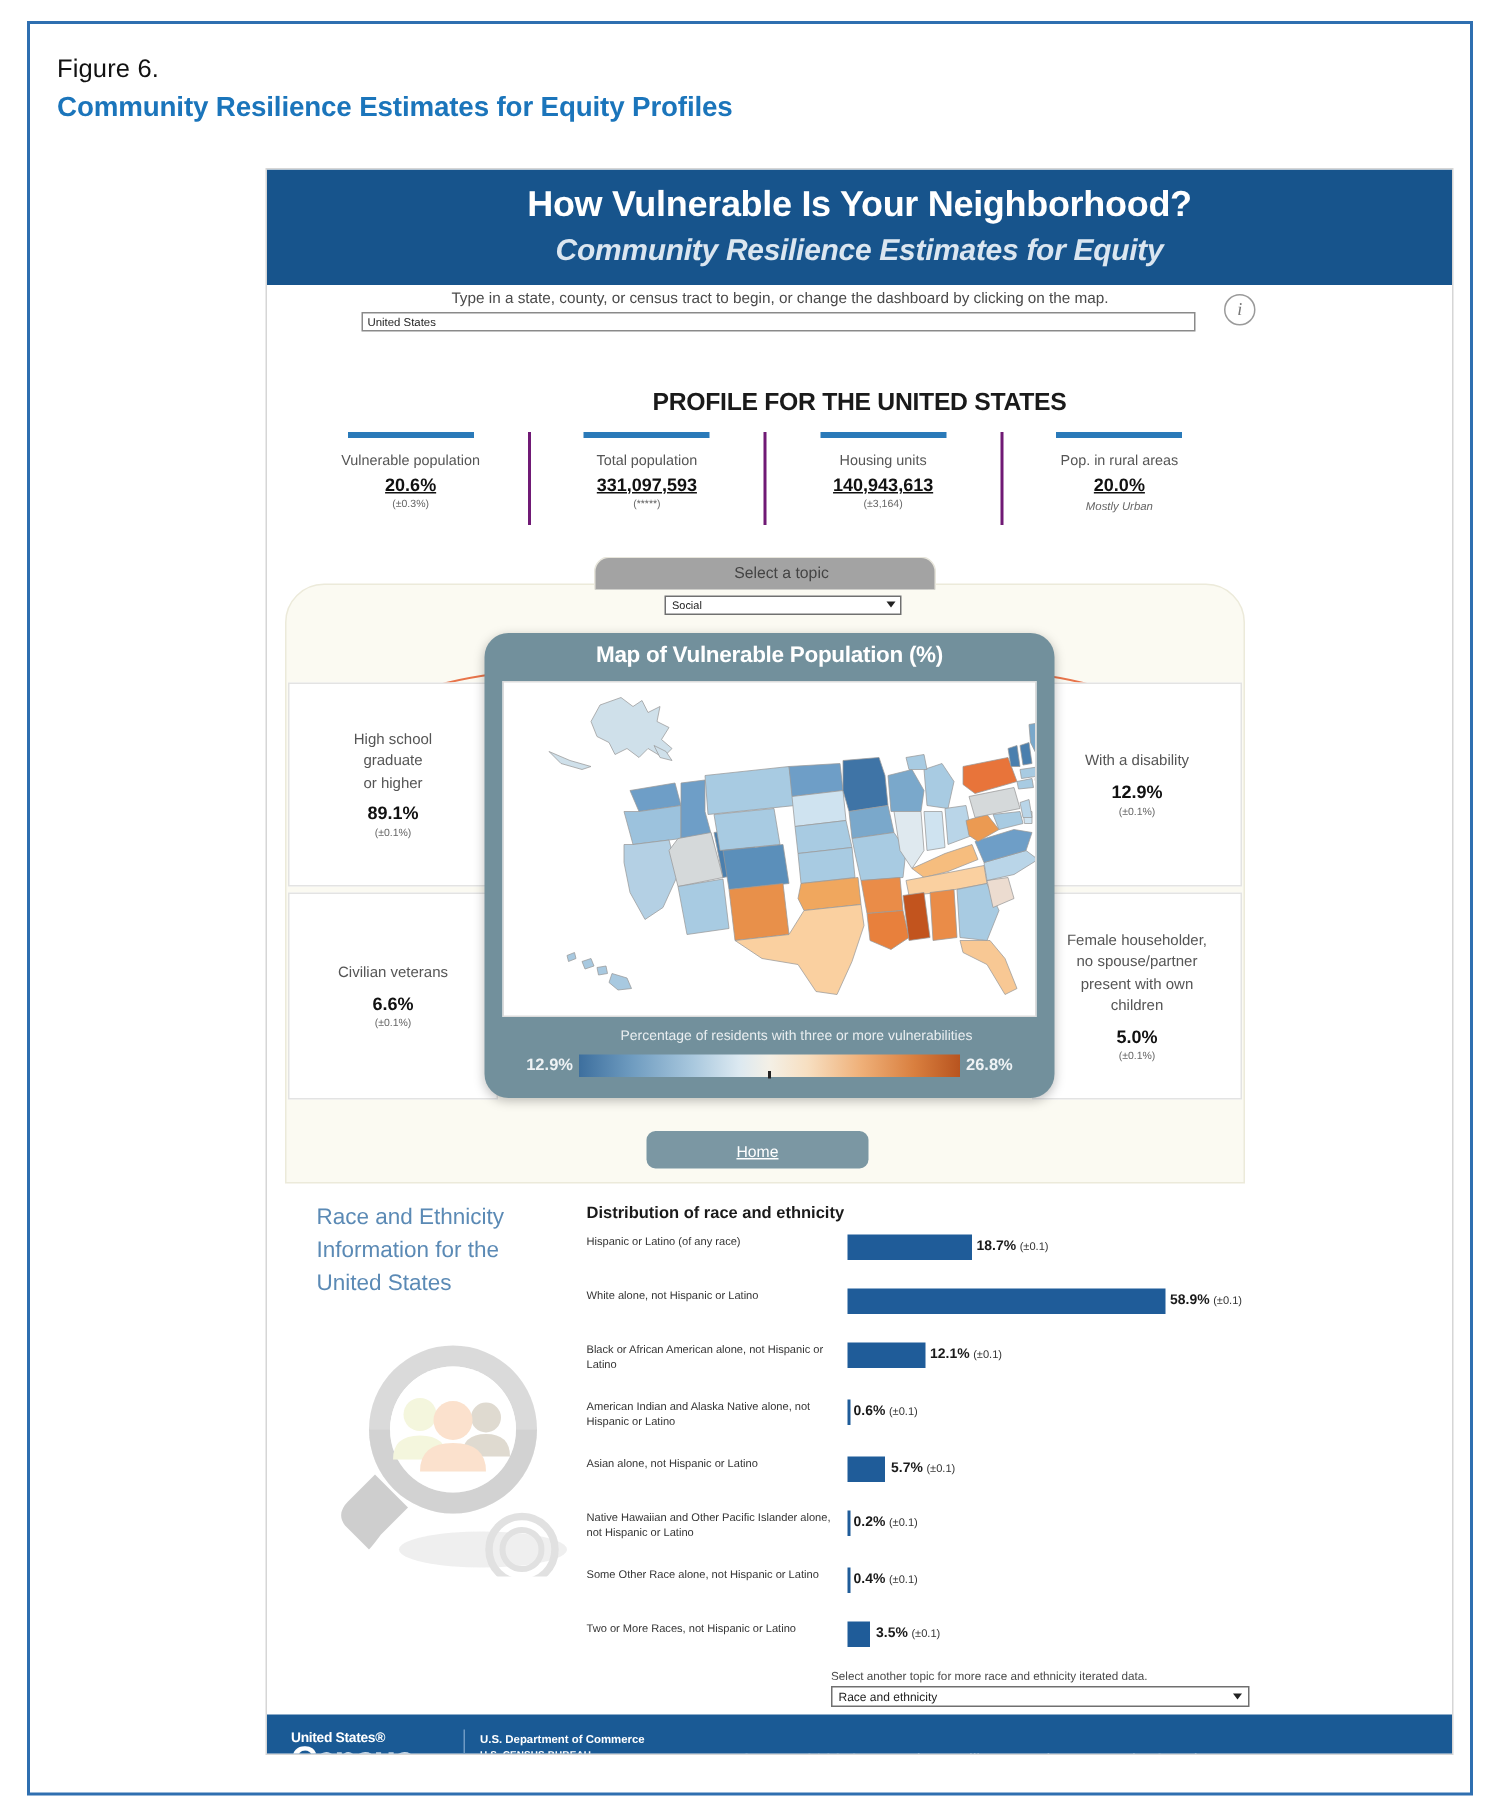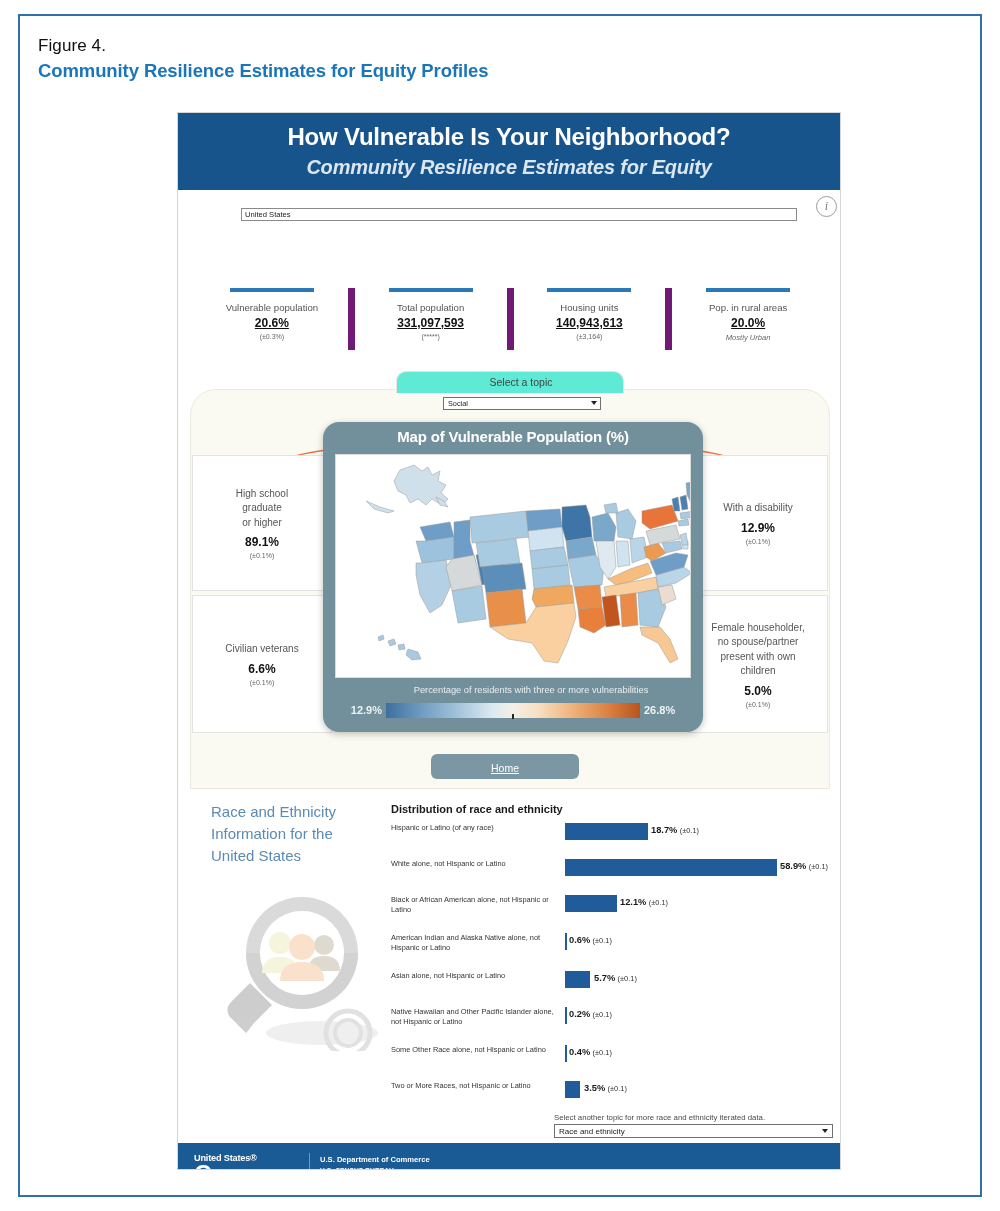--- a/index.html
+++ b/index.html
@@ -23,21 +23,21 @@
   }
   .fig-title {
     position:absolute; left:18px; top:44px;
     font-size:18.5px; font-weight:bold; color:#1b75bb;
     letter-spacing:-.1px;
   }
 
   
   .dash {
     position:absolute; left:157px; top:96px;
-    width:664px; height:1058px;
+    width:792px; height:1058px;
     background:#ffffff;
     border:1px solid #d6d6d6;
     overflow:hidden;
   }
   .dash-inner { position:relative; width:100%; height:100%; }
 
   
   .banner {
     position:absolute; left:0; top:0; width:100%; height:77px;
     background:#17548c;
@@ -75,33 +75,33 @@
   
   .profile-title {
     position:absolute; left:0; top:146px; width:100%;
     text-align:center; font-size:16.5px; font-weight:bold; color:#1a1a1a;
     letter-spacing:-.2px;
   }
 
   
   .stats { position:absolute; left:18px; top:175px; width:628px; height:62px; display:flex; }
   .stat { flex:1; position:relative; text-align:center; }
-  .stat + .stat { border-left:7px solid #701a75; }
+  .stat + .stat { border-left:2px solid #701a75; }
   .stat-rule {
     width:84px; height:3.5px; background:#2a7ab9; margin:0 auto 10px auto;
   }
   .stat-label { font-size:9.6px; color:#555; }
   .stat-value { font-size:12px; font-weight:bold; color:#111; margin-top:3px;text-decoration:underline; }
   .stat-moe { font-size:7px; color:#666; margin-top:3px; }
   .stat-moe.ital { font-style:italic; font-size:7.6px; }
 
   
   .topic-tab {
     position:absolute; left:218px; top:258px; width:228px; height:22px;
-    background:#5eead4; border:1px solid #e8e6dc; border-bottom:none;
+    background:#a3a3a3; border:1px solid #e8e6dc; border-bottom:none;
     border-radius:10px 10px 0 0;
     text-align:center; font-size:10.5px; color:#444; line-height:21px;padding-left:22px;
   }
   .topic-panel {
     position:absolute; left:12px; top:276px; width:640px; height:400px;
     background:#fbfaf2; border:1px solid #eceada;
     border-radius:26px 26px 0 0;
   }
   .topic-select {
     position:absolute; left:265px; top:284px; width:158px; height:13px;
@@ -239,36 +239,38 @@
   .source {
     position:absolute; left:300px; top:24px; width:352px;
     text-align:right; color:#fff; font-size:11.6px; letter-spacing:-.1px;
   }
 </style>
 </head>
 <body>
 
 <div class="figure-frame">
 
-  <div class="fig-num">Figure 4.</div>
+  <div class="fig-num">Figure 6.</div>
   <div class="fig-title">Community Resilience Estimates for Equity Profiles</div>
 
   <div class="dash">
   <div class="dash-inner">
 
     <div class="banner">
       <div class="banner-title">How Vulnerable Is Your Neighborhood?</div>
       <div class="banner-sub">Community Resilience Estimates for Equity</div>
     </div>
 
     <div class="search-row">
+      <div class="search-hint">Type in a state, county, or census tract to begin, or change the dashboard by clicking on the map.</div>
       <div class="search-box">United States</div>
       <div class="info-icon">i</div>
     </div>
 
+    <div class="profile-title">PROFILE FOR THE UNITED STATES</div>
 
     <div class="stats">
       <div class="stat">
         <div class="stat-rule"></div>
         <div class="stat-label">Vulnerable population</div>
         <div class="stat-value">20.6%</div>
         <div class="stat-moe">(±0.3%)</div>
       </div>
       <div class="stat">
         <div class="stat-rule"></div>

